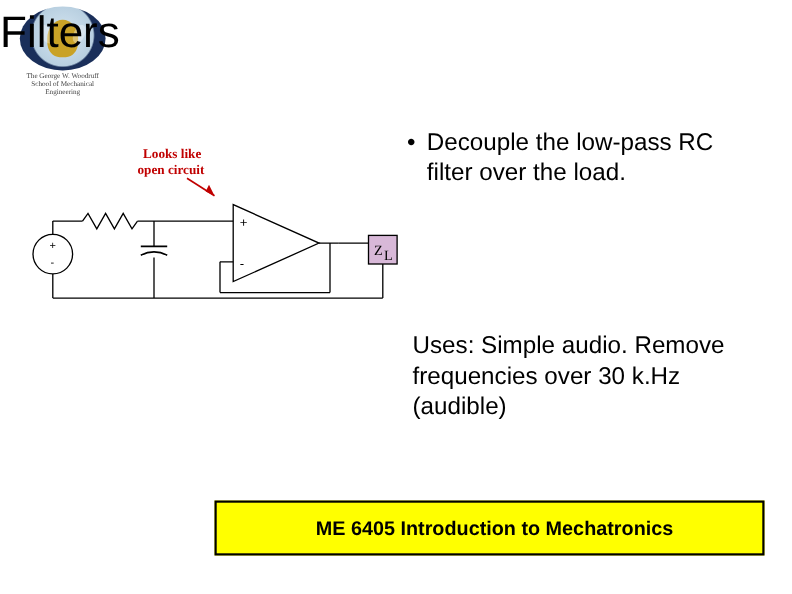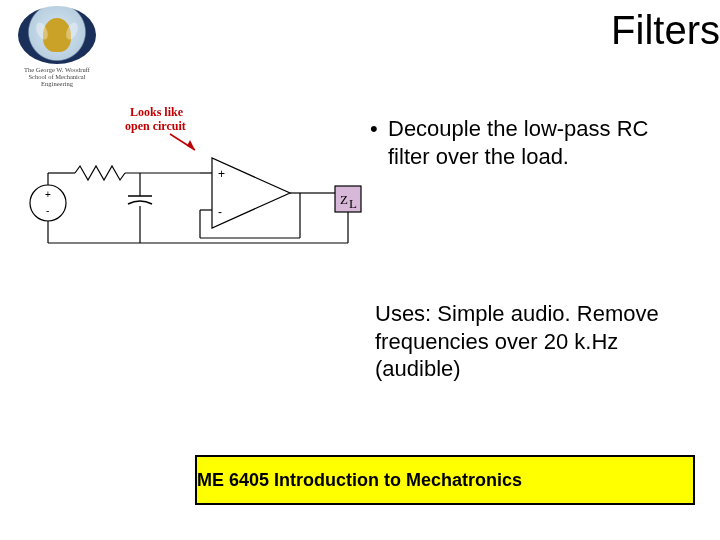--- a/index.html
+++ b/index.html
@@ -51,21 +51,21 @@
     color: #444;
     line-height: 1.1;
     margin-top: 2px;
     font-family: Georgia, serif;
   }
   .title {
     position: absolute;
     top: 8px;
     left: 0;
     width: 100%;
-    text-align: right;
+    text-align: left;
     font-size: 40px;
     color: #000;
     font-weight: 400;
   }
   .bullet-block {
     position: absolute;
     top: 115px;
     left: 370px;
     width: 330px;
     font-size: 22px;
@@ -94,28 +94,29 @@
   .footer-bar {
     position: absolute;
     left: 195px;
     top: 455px;
     width: 500px;
     height: 50px;
     background: #ffff00;
     border: 2px solid #000;
     display: flex;
     align-items: center;
+    padding-left: 90px;
     font-size: 18px;
     font-weight: bold;
     color: #000;
   }
   
   .circuit {
     position: absolute;
-    top: 88px;
+    top: 116px;
     left: 0px;
     width: 370px;
     height: 180px;
   }
   .circuit svg { width: 100%; height: 100%; }
   .red-note {
     font-family: Georgia, serif;
     font-size: 12px;
     fill: #c00000;
     font-weight: bold;
@@ -137,21 +138,21 @@
     <span>School of Mechanical Engineering</span>
   </div>
 </div>
 
 <div class="title">Filters</div>
 
 <div class="bullet-block">
   <span class="dot">•</span><span class="txt">Decouple the low-pass RC filter over the load.</span>
 </div>
 
-<div class="uses-block">Uses: Simple audio. Remove frequencies over 20 k.Hz (audible)</div>
+<div class="uses-block">Uses: Simple audio. Remove frequencies over 30 k.Hz (audible)</div>
 
 <div class="circuit">
   <svg viewBox="0 0 370 180">
 
     <text x="130" y="28" class="red-note">Looks like</text>
     <text x="125" y="42" class="red-note">open circuit</text>
 
     <line x1="170" y1="46" x2="195" y2="62" stroke="#c00000" stroke-width="1.5"></line>
     <polygon points="195,62 187,58 190,52" fill="#c00000"></polygon>
 

